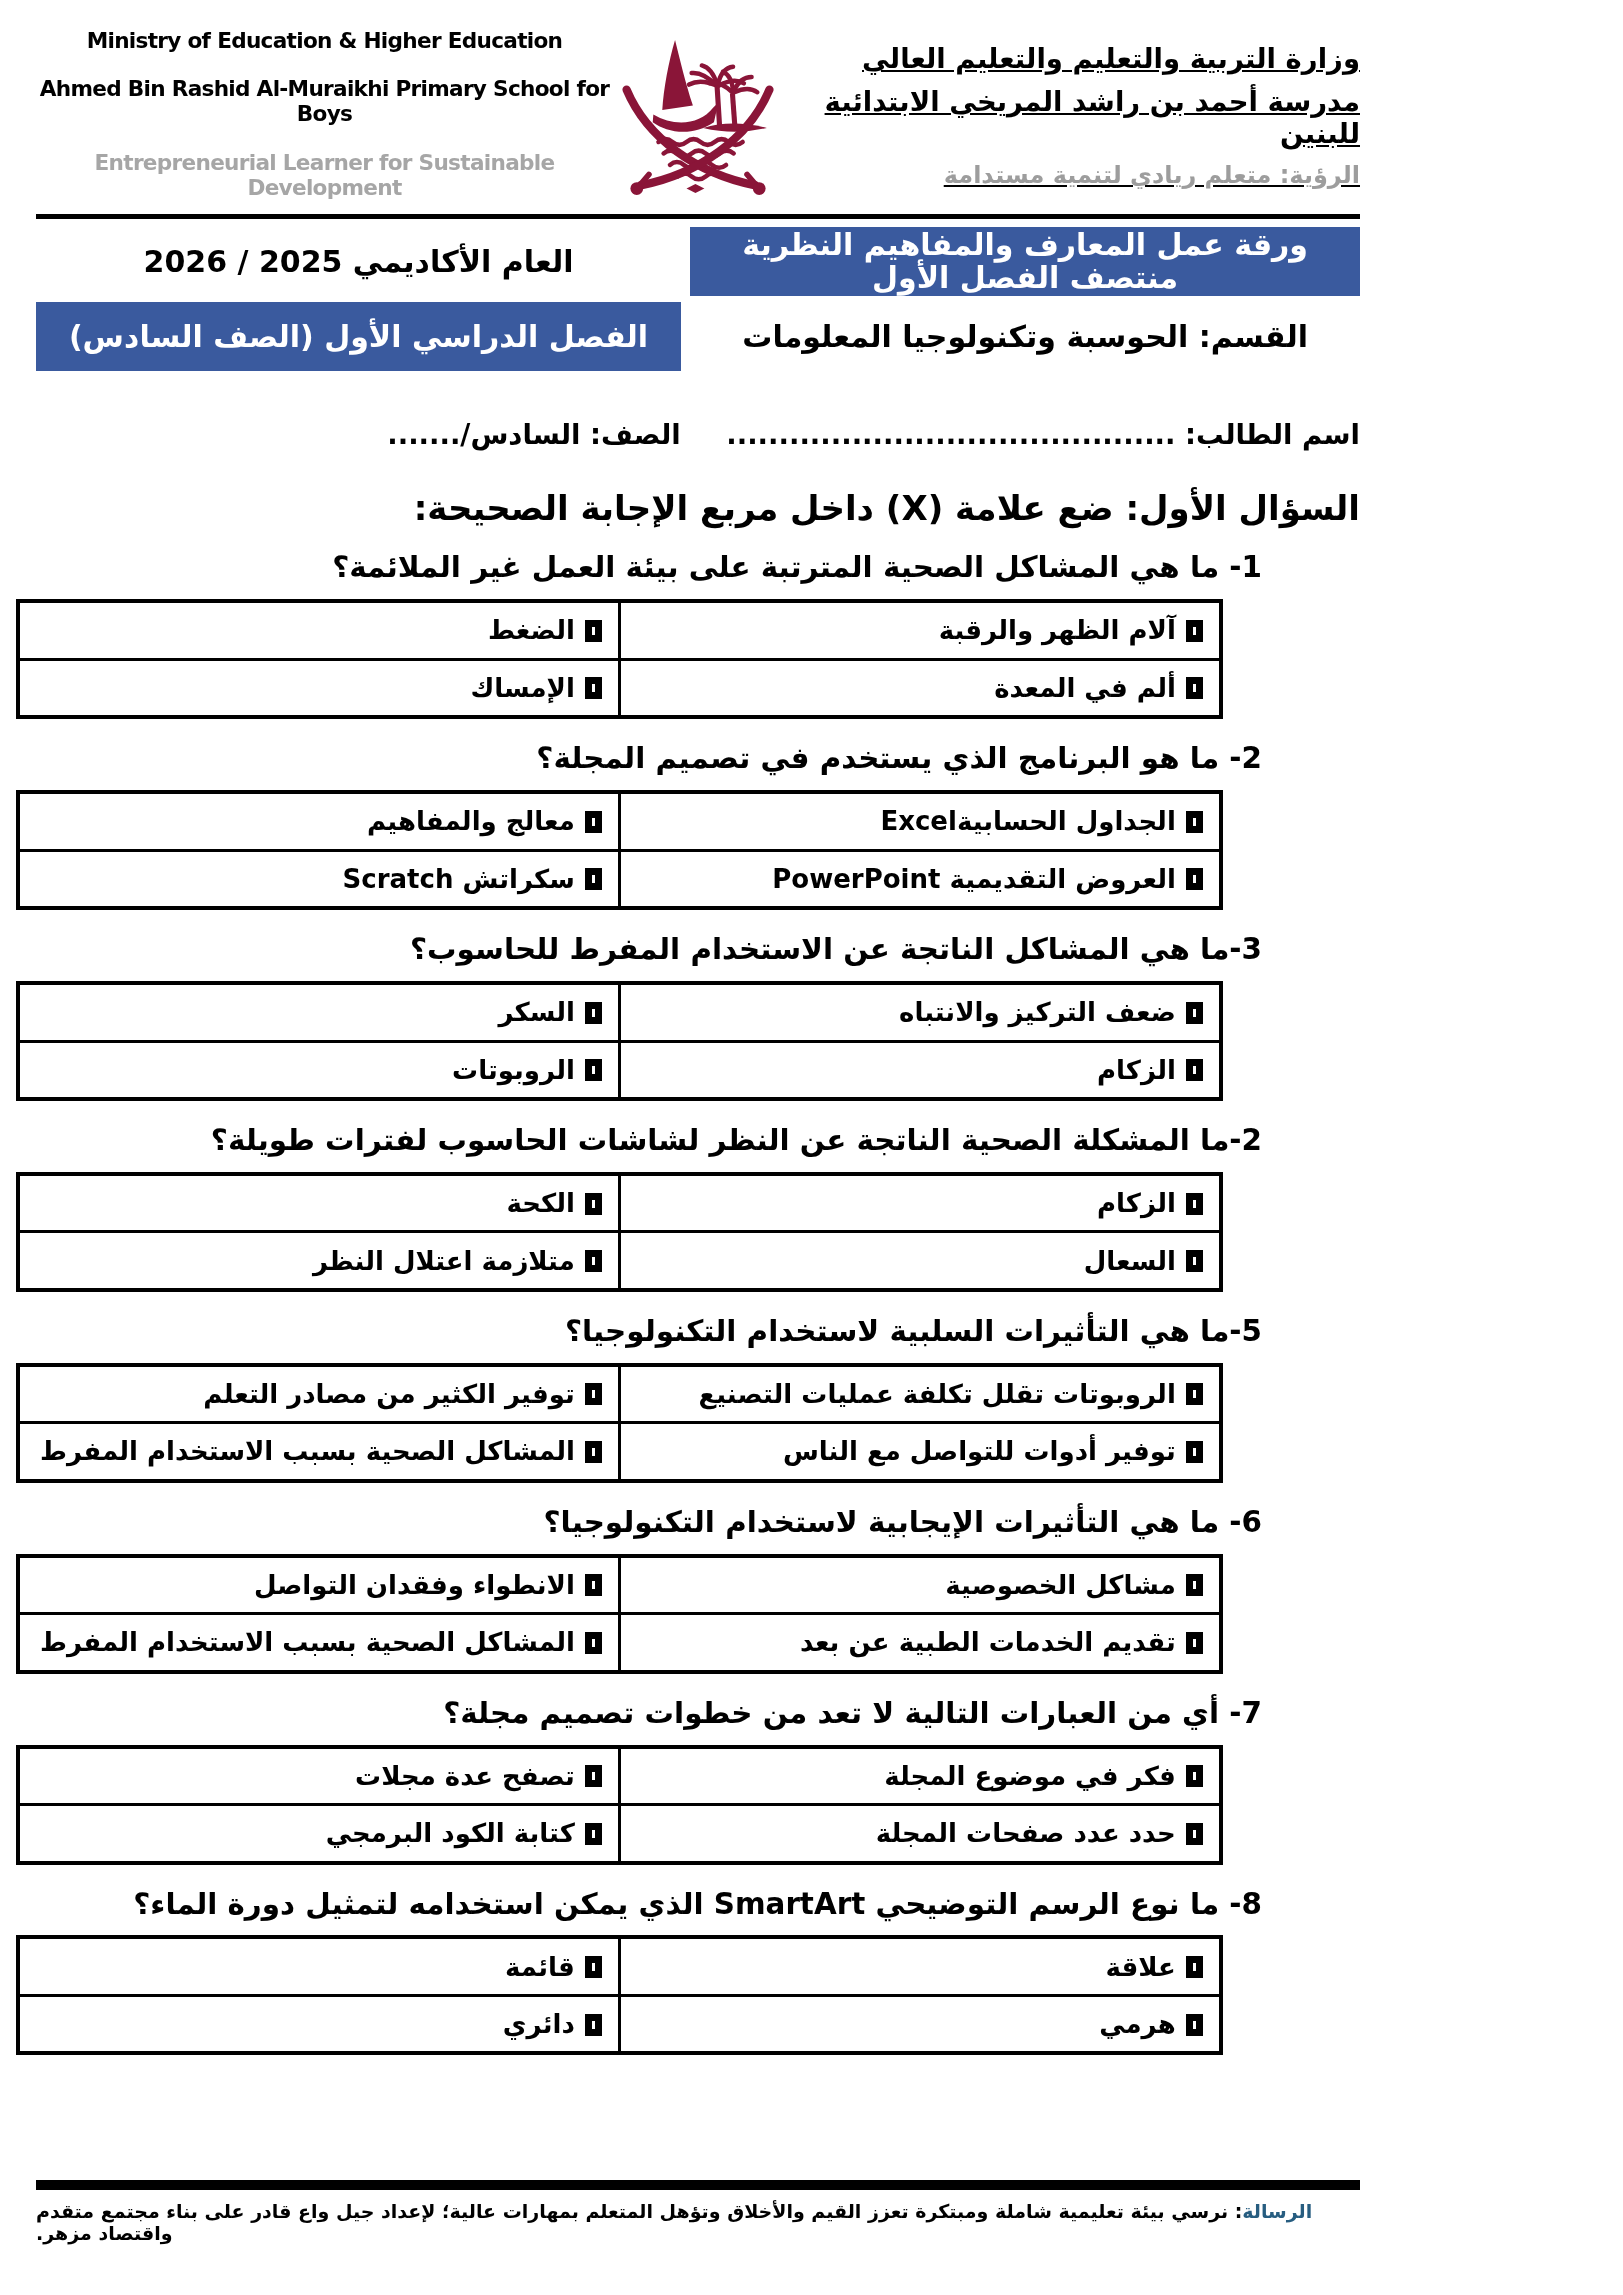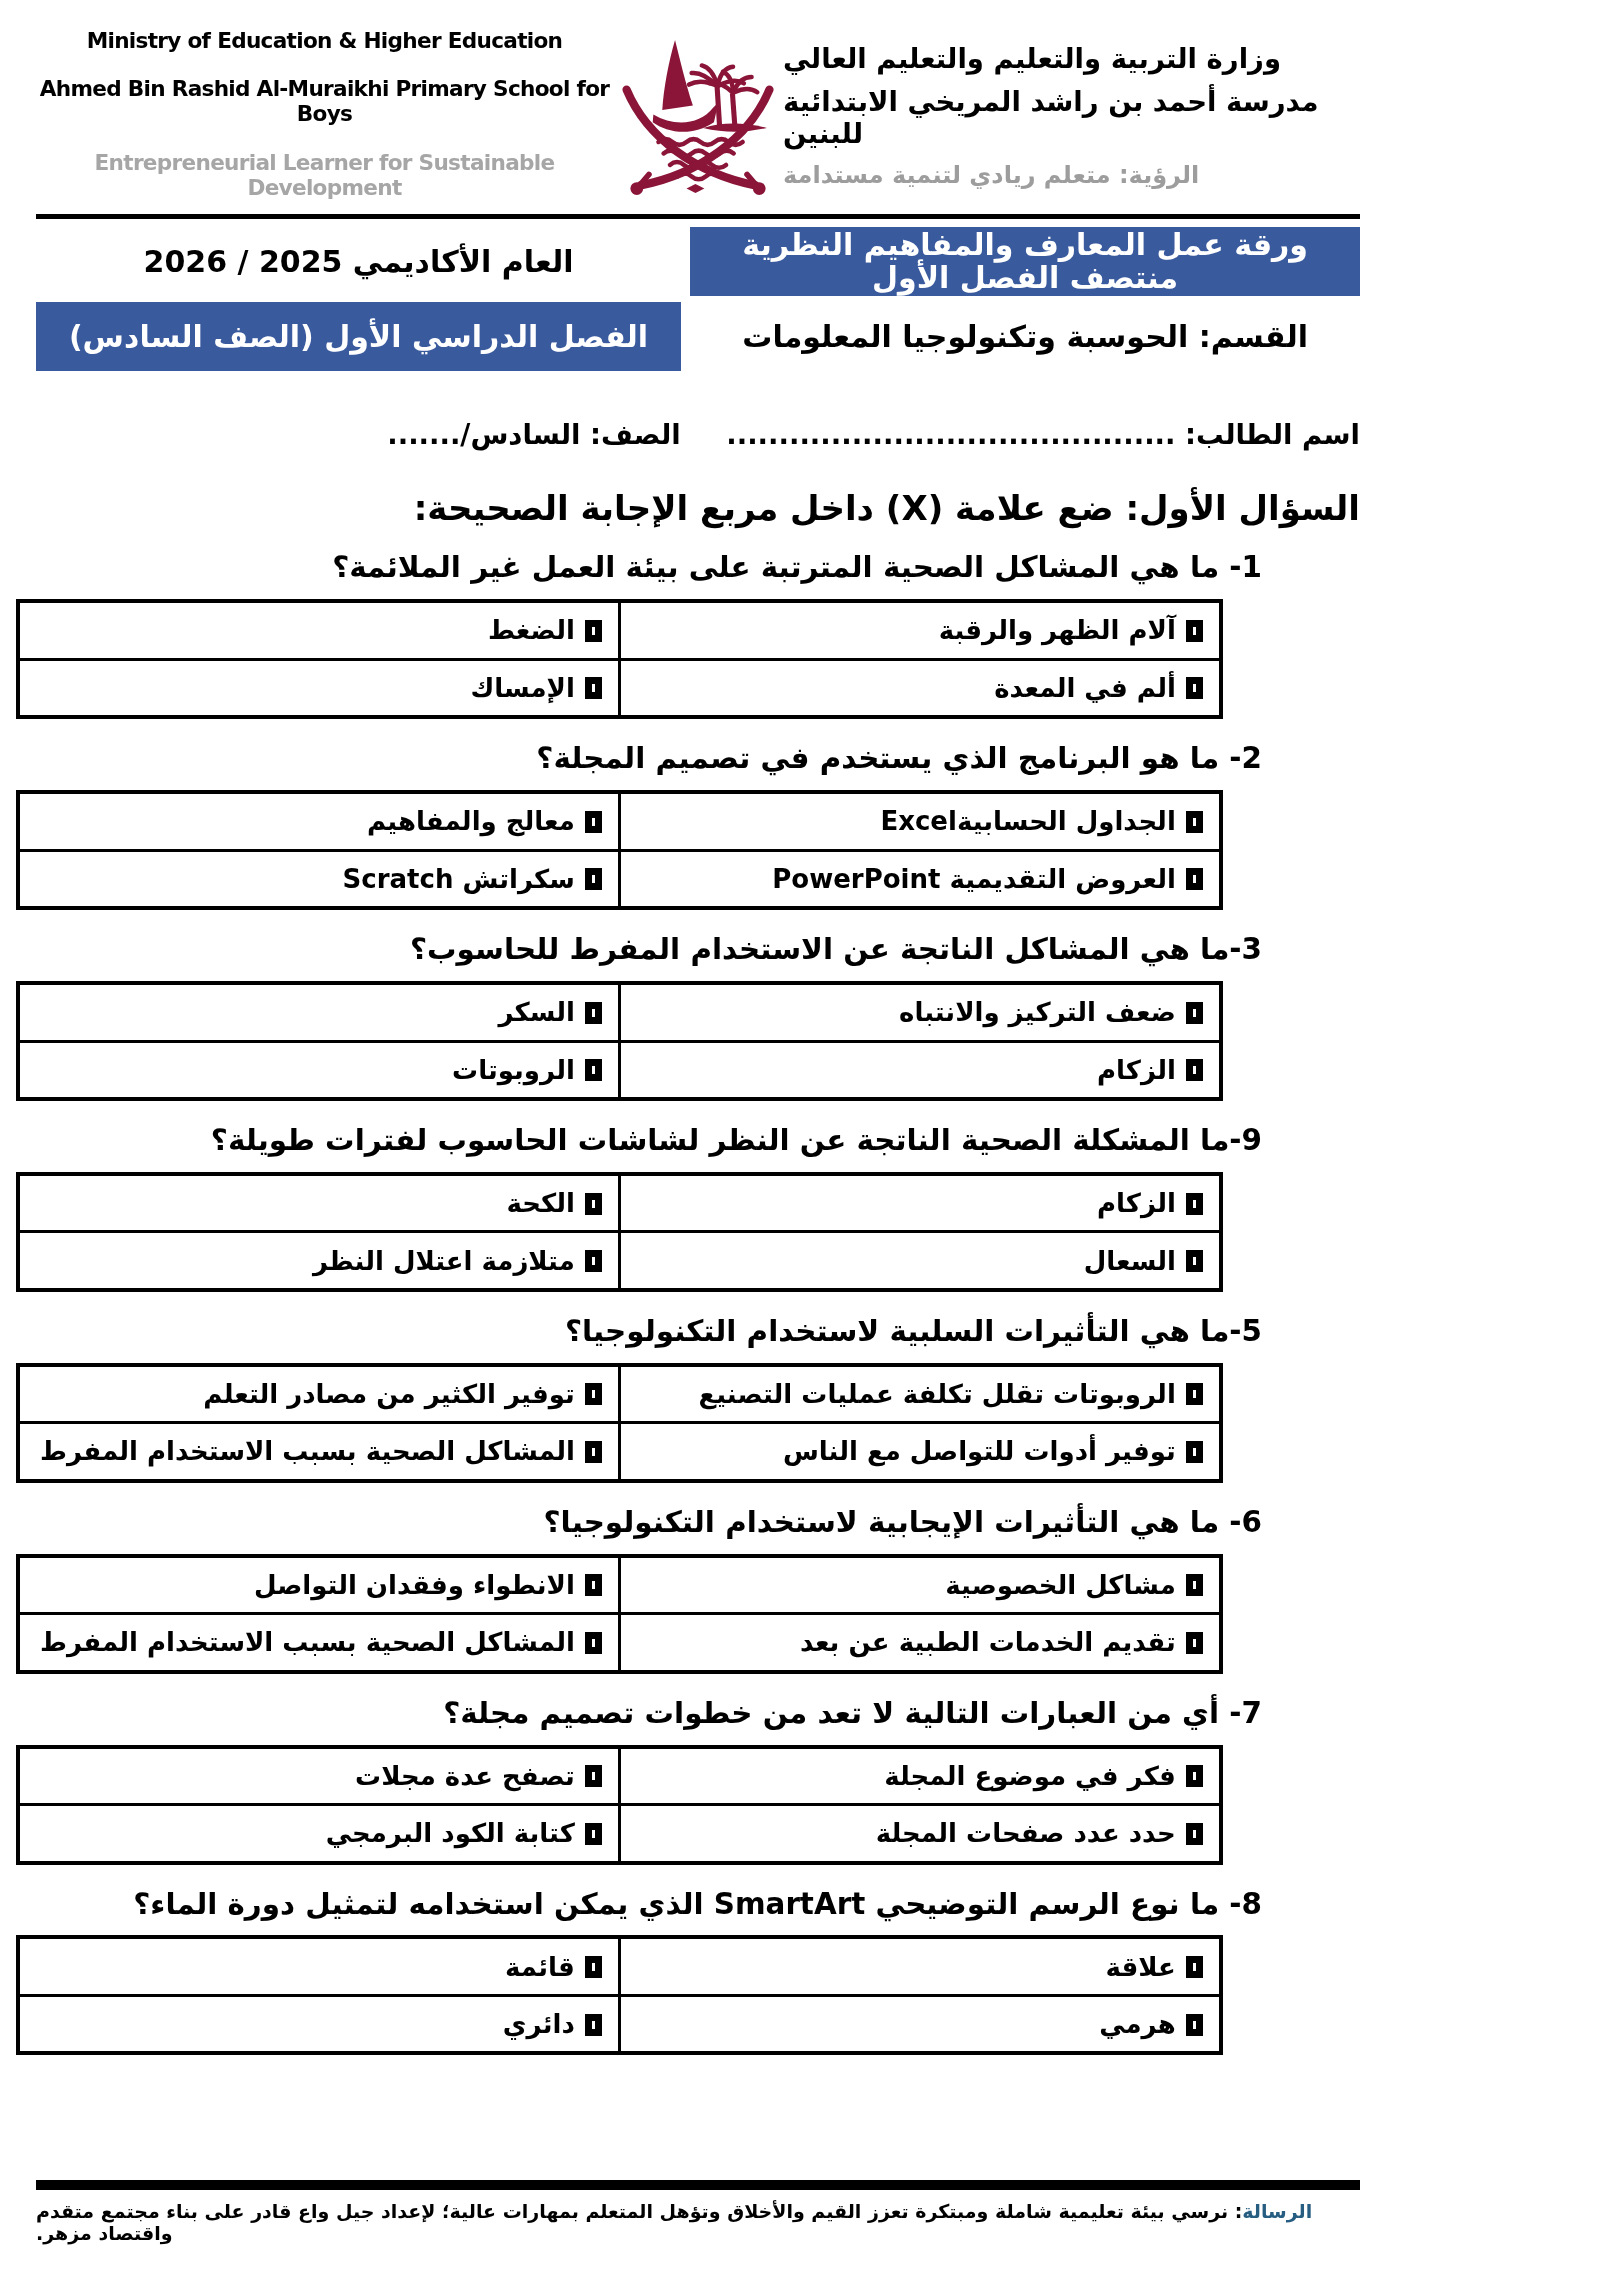--- a/index.html
+++ b/index.html
@@ -16,21 +16,21 @@
   
   .header {
     display: flex; align-items: center; justify-content: space-between;
     margin-top: 27.5px; padding-bottom: 10.5px;
     border-bottom: 5.9px solid #000;
   }
   .header-en { flex: 1; text-align: center; letter-spacing: -0.7px; }
   .header-en .l1, .header-en .l2 { font-size: 21.6px; font-weight: bold; margin-bottom: 23.6px; }
   .header-en .l3 { font-size: 21.6px; font-weight: bold; color: #a6a6a6; margin-bottom: 3.9px; }
   .logo-box { flex: 0 0 170px; display: flex; justify-content: center; align-items: center; }
-  .header-ar { flex: 1; text-align: left; direction: rtl; }
+  .header-ar { flex: 1; text-align: right; direction: rtl; text-decoration: underline; }
   .header-ar .l1 { font-size: 27.5px; font-weight: bold; margin-bottom: 10.5px; }
   .header-ar .l2 { font-size: 27.5px; font-weight: bold; margin-bottom: 11.8px; }
   .header-ar .l3 { font-size: 24px; font-weight: bold; color: #9d9d9d; }
 
   
   .title-grid {
     display: grid;
     grid-template-columns: 645px 1fr;
     column-gap: 9.2px; row-gap: 6.5px;
     margin-top: 7.9px;
@@ -215,21 +215,21 @@
         </tr>
         <tr>
           <td><span class="checkbox"></span><span class="option-label">الزكام</span></td>
           <td><span class="checkbox"></span><span class="option-label">الروبوتات</span></td>
         </tr>
       </tbody>
         </table>
     </div>
 
     <div class="qblock">
-      <div class="qtext">9-ما المشكلة الصحية الناتجة عن النظر لشاشات الحاسوب لفترات طويلة؟</div>
+      <div class="qtext">2-ما المشكلة الصحية الناتجة عن النظر لشاشات الحاسوب لفترات طويلة؟</div>
       <table class="options">
         <tbody>
             <tr>
           <td><span class="checkbox"></span><span class="option-label">الزكام</span></td>
           <td><span class="checkbox"></span><span class="option-label">الكحة</span></td>
         </tr>
         <tr>
           <td><span class="checkbox"></span><span class="option-label">السعال</span></td>
           <td><span class="checkbox"></span><span class="option-label">متلازمة اعتلال النظر</span></td>
         </tr>

